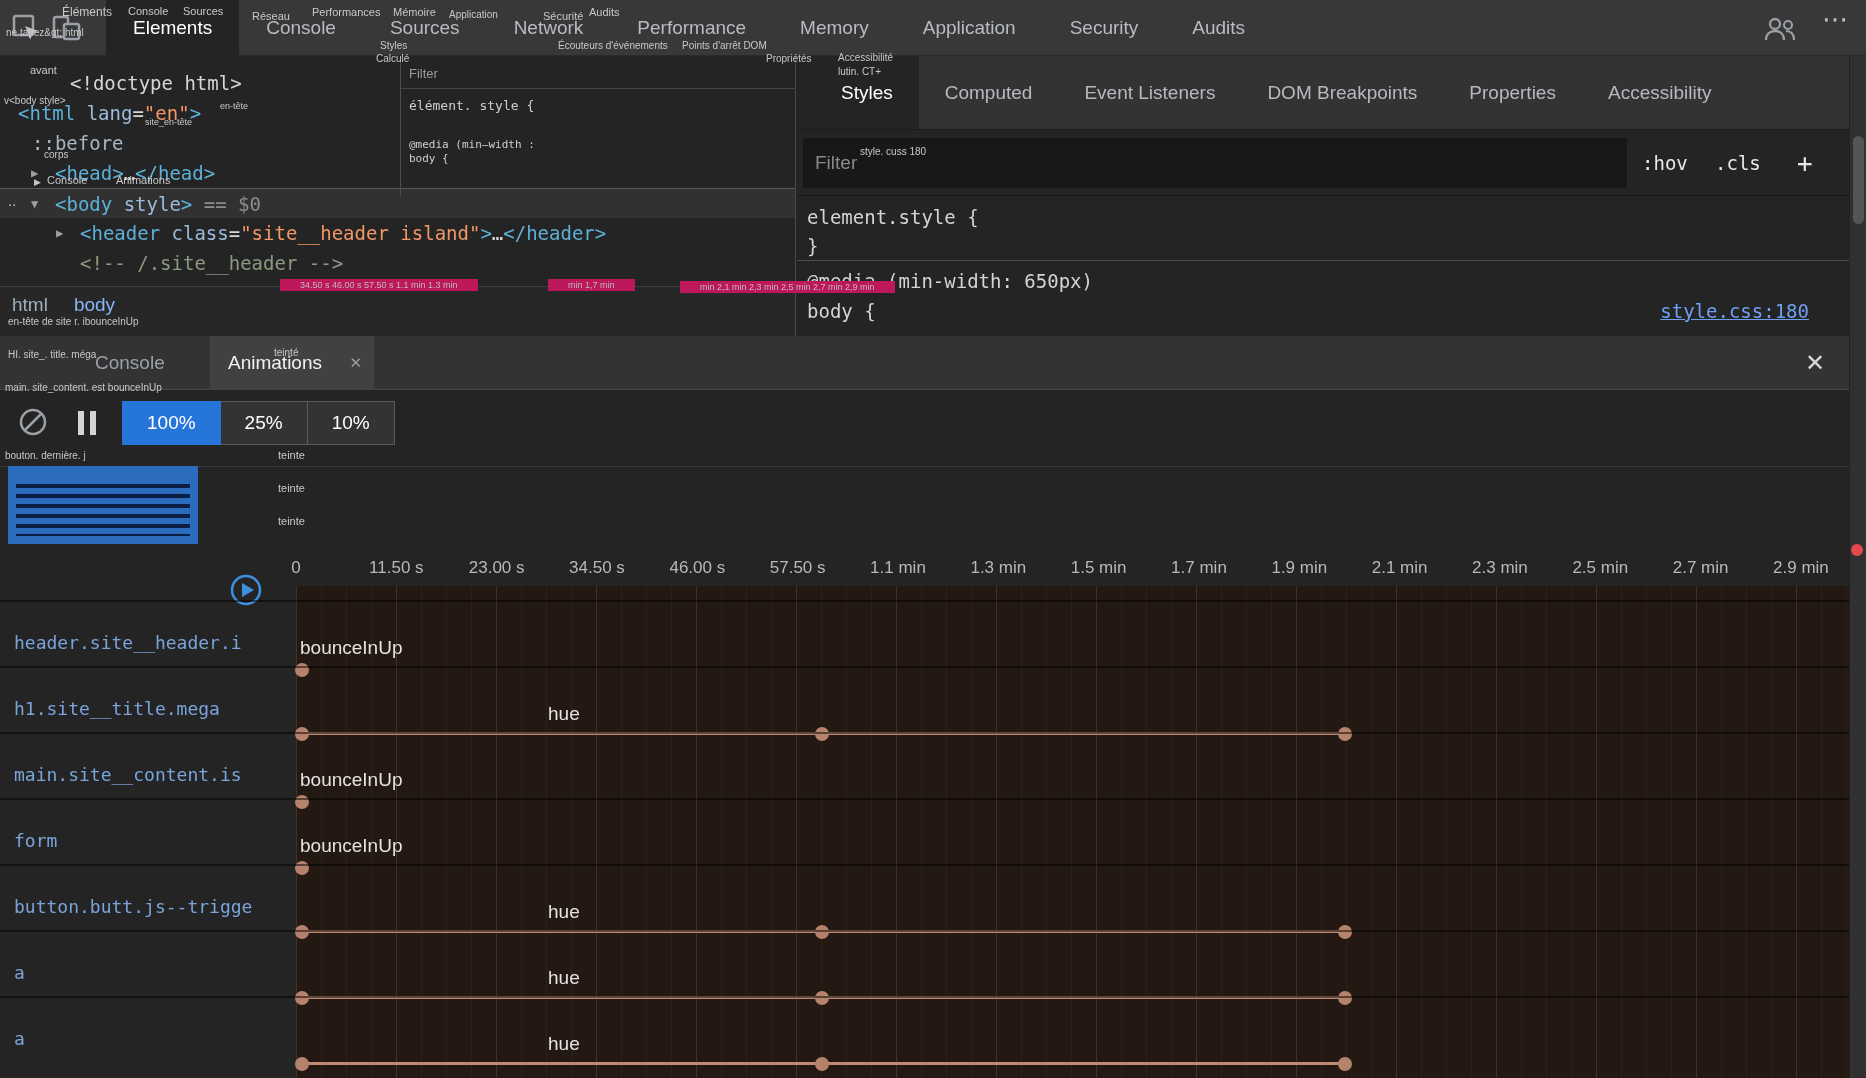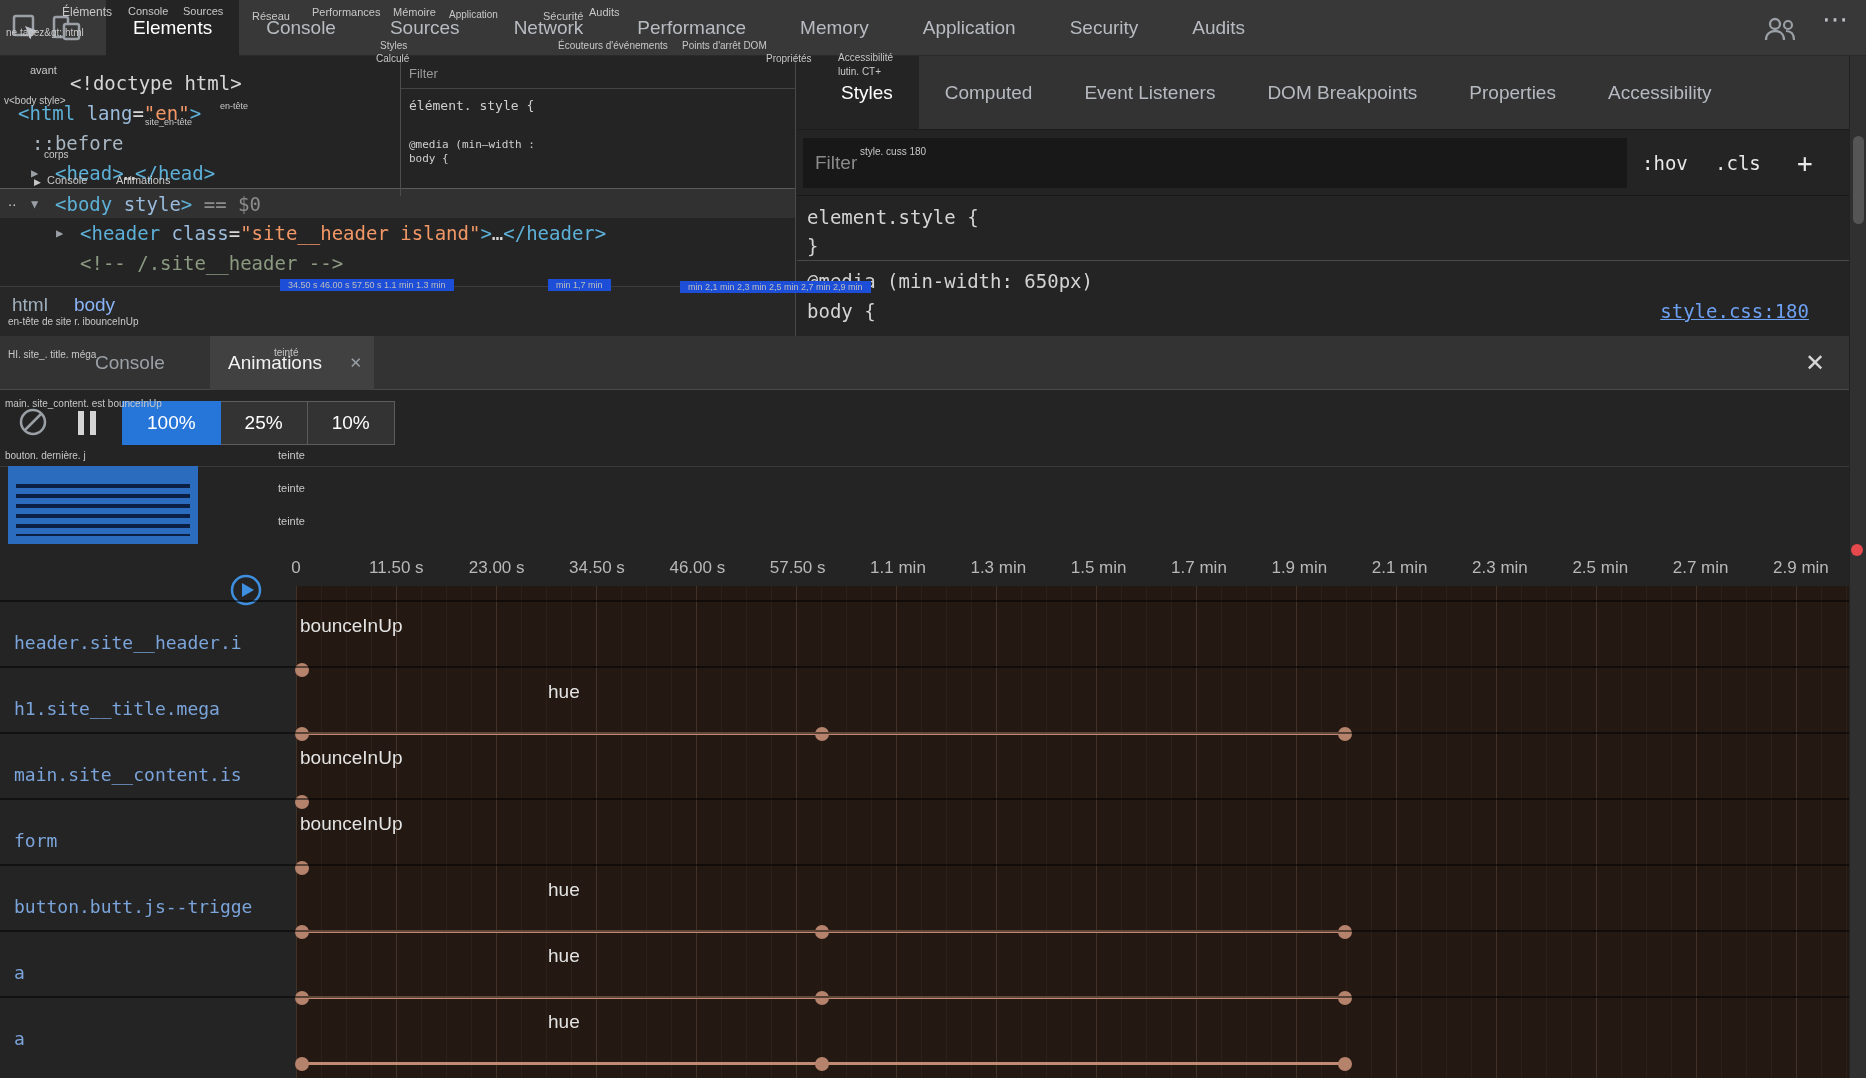--- a/index.html
+++ b/index.html
@@ -73,31 +73,31 @@
   .preview-lines{position:absolute;left:8px;right:8px;top:18px;bottom:8px;background:repeating-linear-gradient(180deg,#0c1f44 0 4px,transparent 4px 10px)}
   .ruler{position:absolute;left:0;top:216px;width:100%;height:34px}
   .tick{position:absolute;top:6px;transform:translateX(-50%);font-size:17px;color:#b8b8b8;white-space:nowrap}
   .replay{position:absolute;left:228px;top:236px}
   .rows{position:absolute;left:0;top:250px;width:100%;height:616px}
   .track-bg{position:absolute;left:296px;top:0;width:1553px;height:492px;background-color:#231812;
     background-image:repeating-linear-gradient(90deg,rgba(255,214,180,0.045) 0 1px,transparent 1px 25px),
                      repeating-linear-gradient(90deg,#3a2a20 0 1px,transparent 1px 100px)}
   .anim-row{position:absolute;left:0;width:100%;height:66px;border-top:2px solid rgba(0,0,0,0.5)}
   .anim-label{position:absolute;left:14px;top:30px;width:276px;overflow:hidden;white-space:nowrap;font-family:"DejaVu Sans Mono",monospace;font-size:18px;color:#7ba4db;cursor:default}
-  .anim-name{position:absolute;top:13px;font-size:19px;color:#e3e3e3}
+  .anim-name{position:absolute;top:35px;font-size:19px;color:#e3e3e3}
   .aline{position:absolute;left:300px;top:64px;width:1046px;height:3px;background:#c08a73}
   .adot{position:absolute;top:59px;width:14px;height:14px;border-radius:50%;background:#b5826c}
 
   
   .scrollbar{position:absolute;left:1849px;top:56px;width:17px;height:1022px;background:#303030;border-left:1px solid #222;z-index:4}
   .thumb{position:absolute;left:3px;top:80px;width:11px;height:88px;background:#555;border-radius:6px}
   .red-dot{position:absolute;left:1851px;top:544px;width:12px;height:12px;border-radius:50%;background:#e5484d;z-index:6}
   .overlay-layer{position:absolute;left:0;top:0;width:1866px;height:1078px;z-index:40;pointer-events:none}
   .ov{position:absolute;color:#c8c8c8;white-space:nowrap}
-  .ov.chip{background:#1d4ed8;color:#bdbdbd;padding:1px 8px}
+  .ov.chip{background:#be185d;color:#bdbdbd;padding:1px 20px}
 </style>
 </head>
 <body>
 
 <div class="topbar">
   <span class="tb-icon icon-inspect">
     <svg width="30" height="30">
         <rect x="2" y="2" width="19" height="19" rx="2" fill="none" stroke="#9aa0a6" stroke-width="2.5"></rect>
         <path d="M13 12 l13 5 -5.5 2 -2 6.5 z" fill="#b9bec4"></path>
       </svg>
@@ -310,18 +310,18 @@
     <span class="ov" style="left: 116px; top: 174px; font-size: 11px;">Animations</span>
     <span class="ov" style="left: 8px; top: 192px; font-size: 15px;">..</span>
     <span class="ov chip" style="left: 280px; top: 279px; font-size: 9px;">34.50 s 46.00 s 57.50 s 1.1 min 1.3 min</span>
     <span class="ov chip" style="left: 548px; top: 279px; font-size: 9px;">min 1,7 min</span>
     <span class="ov chip" style="left: 650px; top: 281px; font-size: 9px; margin-left: 30px;">min 2,1 min 2,3 min 2,5 min 2,7 min 2,9 min</span>
     <span class="ov" style="left: 8px; top: 316px; font-size: 10px;">en-tête de site r. ibounceInUp</span>
     <span class="ov" style="left: 838px; top: 66px; font-size: 10px;">lutin. CT+</span>
     <span class="ov" style="left: 860px; top: 146px; font-size: 10px;">style. cuss 180</span>
     <span class="ov" style="left: 8px; top: 349px; font-size: 10px;">HI. site_. title. méga</span>
     <span class="ov" style="left: 274px; top: 347px; font-size: 10px;">teinté</span>
-    <span class="ov" style="left: 5px; top: 382px; font-size: 10px; margin-top: 16px;">main. site_content. est bounceInUp</span>
+    <span class="ov" style="left: 5px; top: 382px; font-size: 10px;">main. site_content. est bounceInUp</span>
     <span class="ov" style="left: 5px; top: 450px; font-size: 10px;">bouton. dernière. j</span>
     <span class="ov" style="left: 278px; top: 449px; font-size: 11px;">teinte</span>
     <span class="ov" style="left: 278px; top: 482px; font-size: 11px;">teinte</span>
     <span class="ov" style="left: 278px; top: 515px; font-size: 11px;">teinte</span>
   </div>
 
 </body></html>

